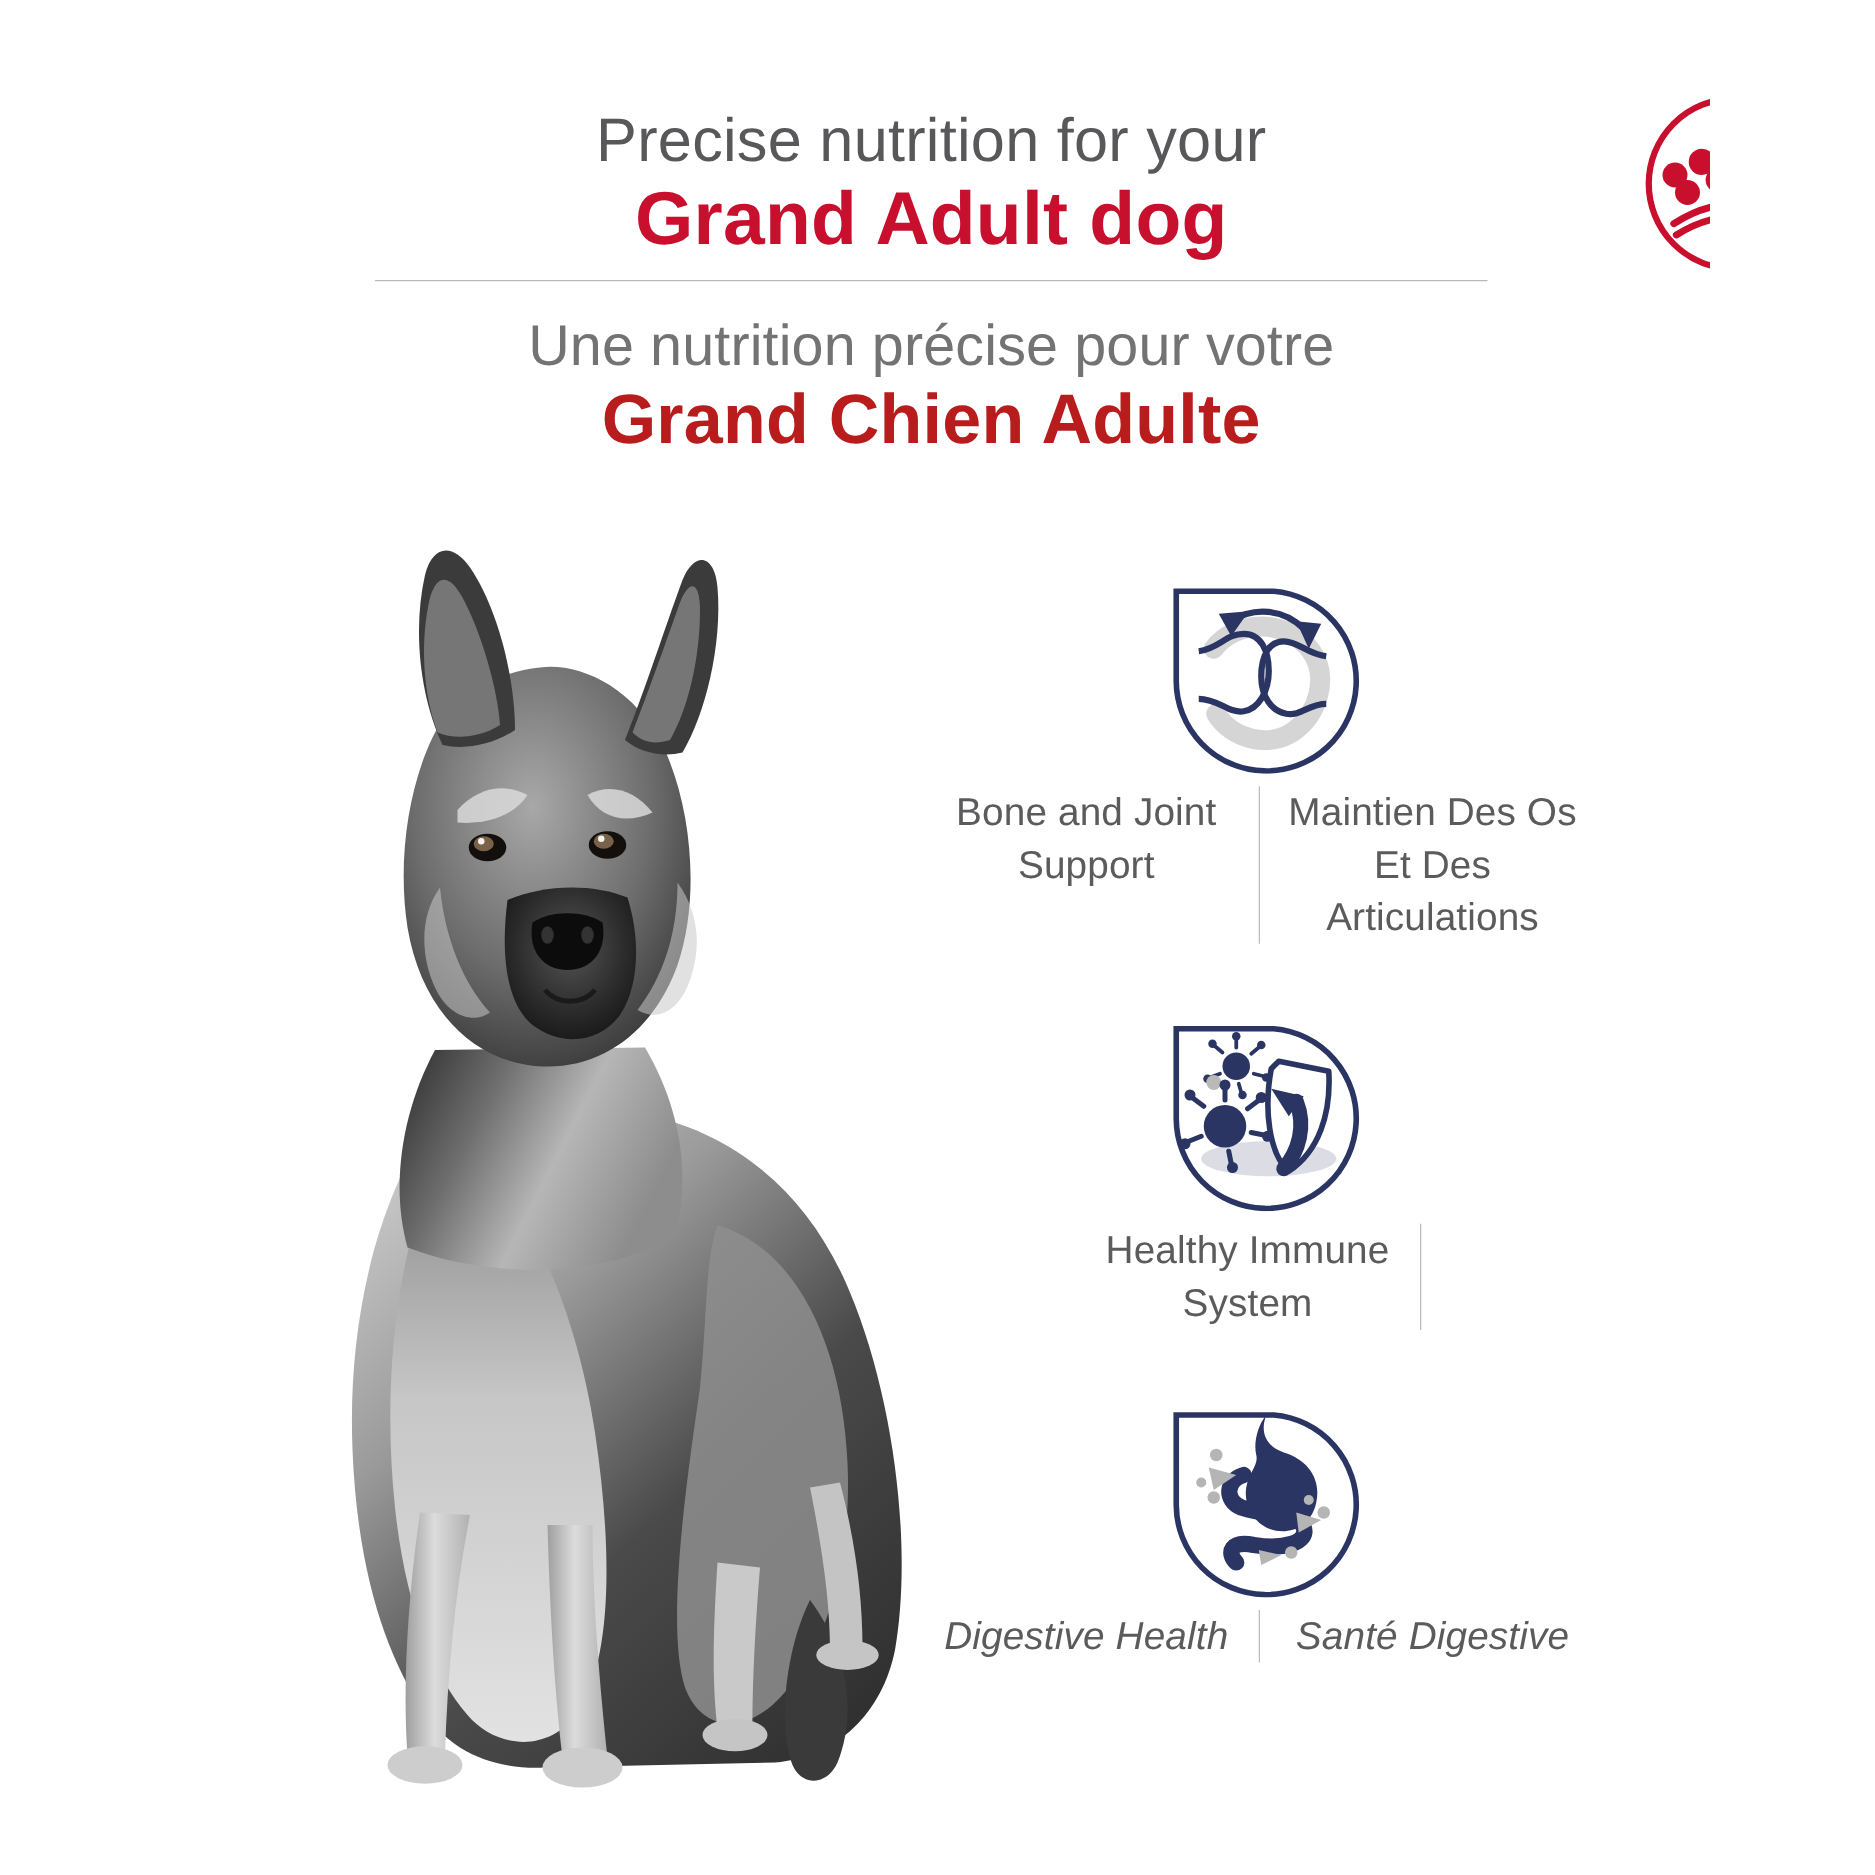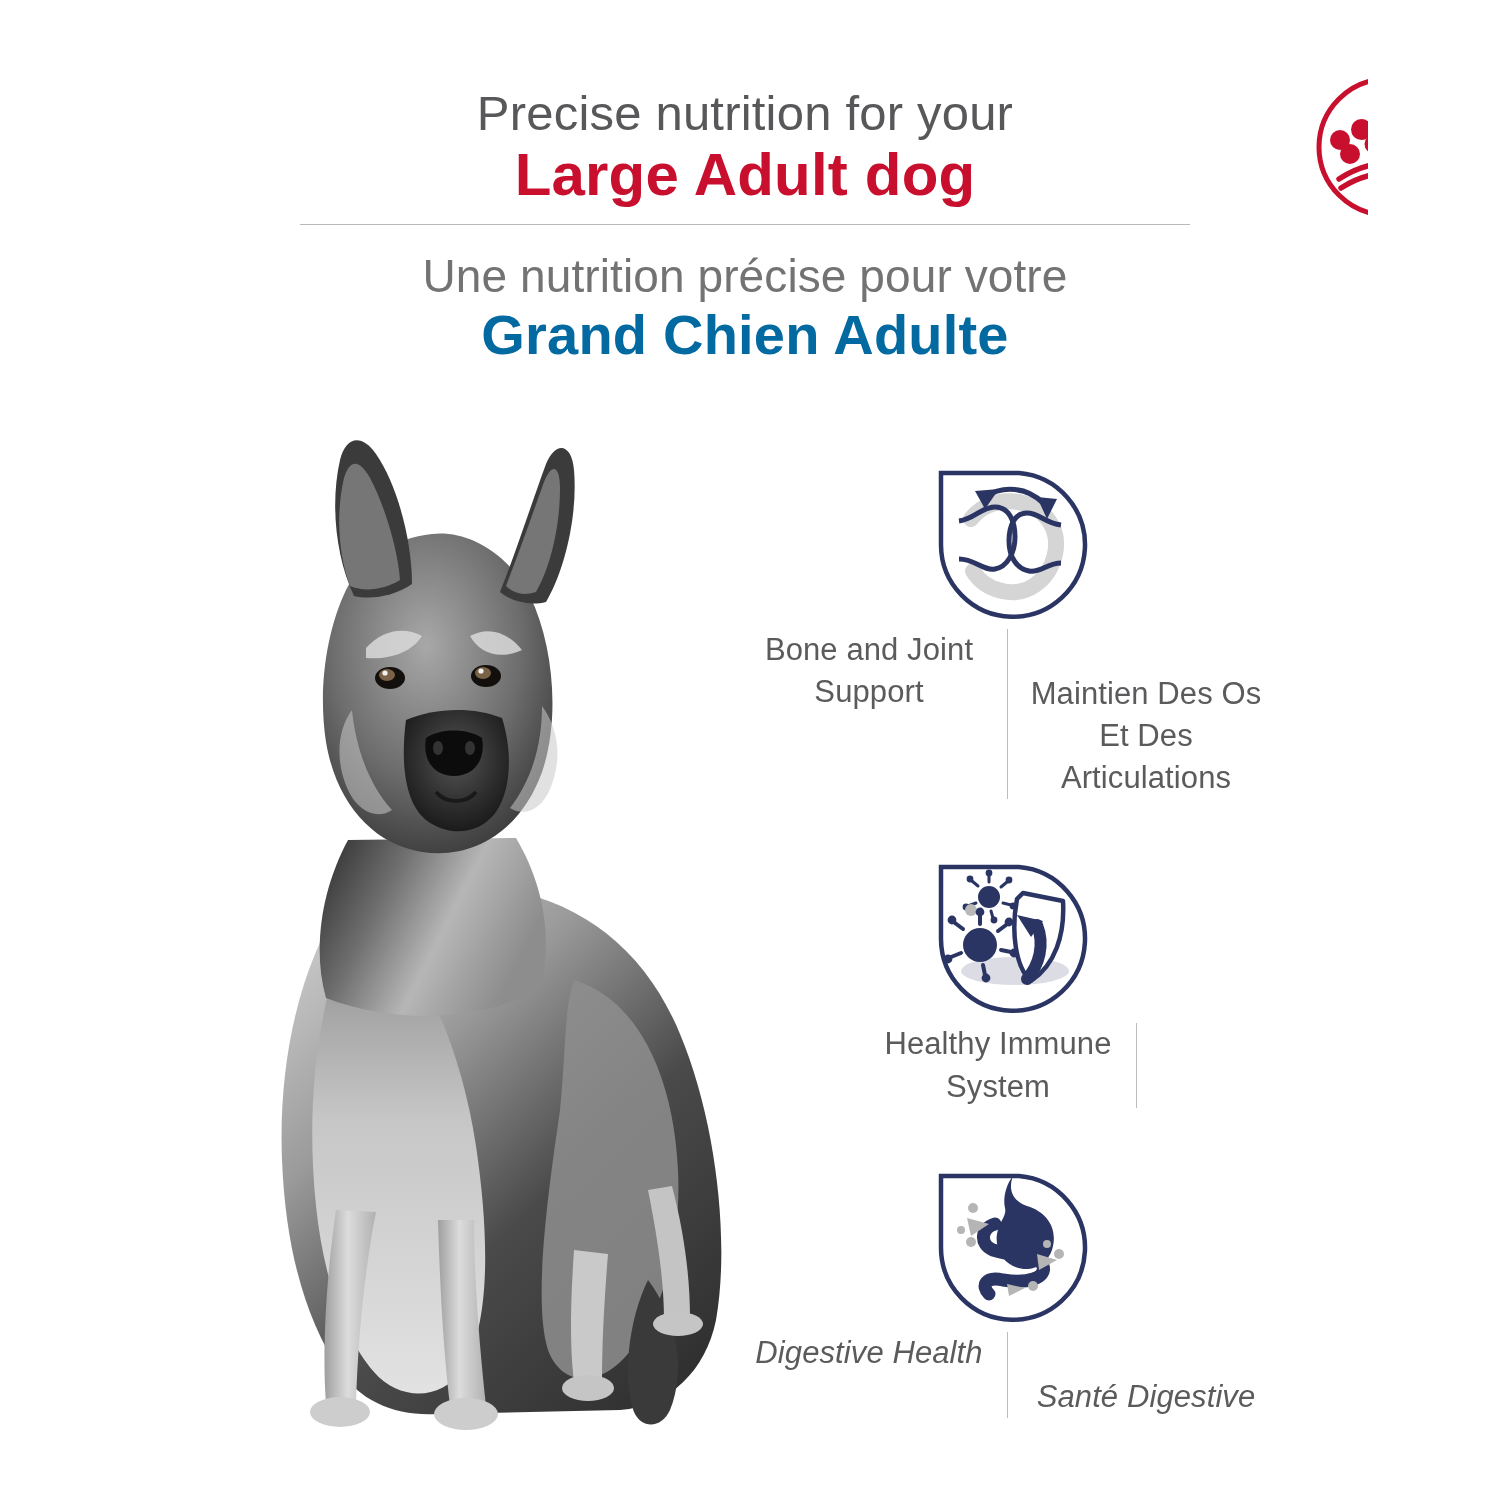--- a/index.html
+++ b/index.html
@@ -51,21 +51,21 @@
   .head-line-fr-sub {
     font-size: 46px;
     color: #737373;
     line-height: 1.1;
     letter-spacing: 0.1px;
     white-space: nowrap;
   }
   .head-line-fr-main {
     font-size: 56px;
     font-weight: bold;
-    color: #0369a1;
+    color: #b91c1c;
     line-height: 1.2;
     letter-spacing: 0.2px;
     white-space: nowrap;
   }
 
   
   #brandmark {
     position: absolute;
     left: 1312px;
     top: 72px;
@@ -107,36 +107,36 @@
   }
   .benefit-label {
     width: 240px;
     font-size: 31px;
     line-height: 1.36;
     color: #5b5b5d;
     text-align: center;
     letter-spacing: 0.1px;
   }
   .benefit-label.en { padding-right: 18px; text-align: center; }
-  .benefit-label.fr { padding-left: 18px; text-align: center; margin-top: 44px; }
+  .benefit-label.fr { padding-left: 18px; text-align: center; }
   .label-divider {
     width: 1px;
     background: #bdbdbd;
     align-self: stretch;
     flex: 0 0 1px;
   }
 </style>
 </head>
 <body>
 
 <div id="page">
 
   <div id="header-block">
     <div class="head-line-en-sub">Precise nutrition for your</div>
-    <div class="head-line-en-main">Large Adult dog</div>
+    <div class="head-line-en-main">Grand Adult dog</div>
     <div class="head-rule"></div>
     <div class="head-line-fr-sub">Une nutrition précise pour votre</div>
     <div class="head-line-fr-main">Grand Chien Adulte</div>
   </div>
 
   <svg id="brandmark" viewBox="0 0 150 1370">
 
     <line x1="75" y1="140" x2="75" y2="1360" stroke="#c8102e" stroke-width="4"></line>
 
     <circle cx="75" cy="75" r="68" fill="#ffffff" stroke="#c8102e" stroke-width="5"></circle>

